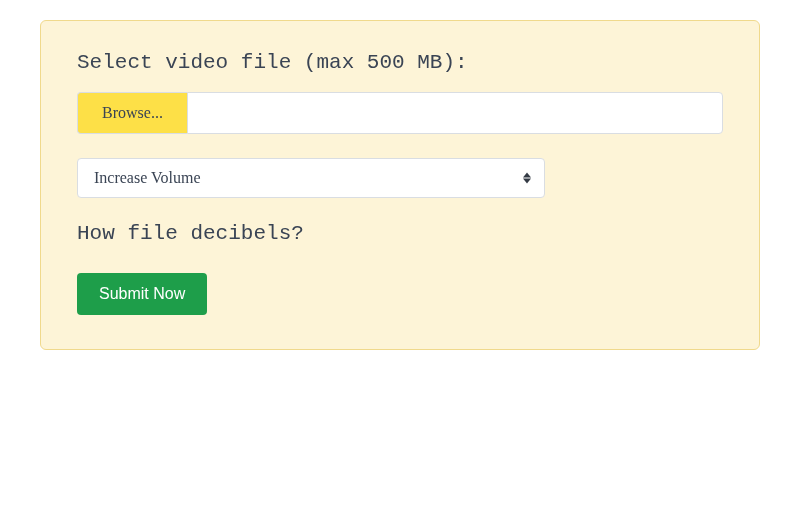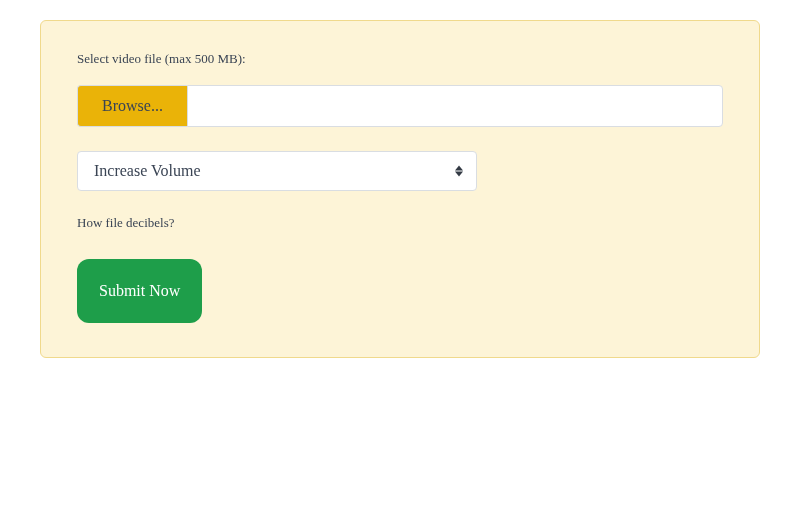--- a/index.html
+++ b/index.html
@@ -20,49 +20,50 @@
       border-radius: 6px;
       padding: 30px 36px 34px 36px;
       width: 100%;
     }
     .form-group {
       margin-bottom: 24px;
     }
     .form-label {
       display: block;
       color: #3a4454;
-      font-size: 13px;
+      font-size: 21px;
       margin-bottom: 18px;
+      font-family: Liberation Mono, monospace;
     }
     .file-input-wrapper {
       display: flex;
       width: 100%;
     }
     .file-browse-btn {
-      background: #eab308;
+      background: #fde047;
       border: 1px solid #d9dde2;
       border-right: none;
       border-radius: 4px 0 0 4px;
       padding: 10px 24px;
       color: #3a4454;
       font-family: inherit;
       font-size: 16px;
       cursor: pointer;
     }
     .file-display {
       flex: 1;
       background: #ffffff;
       border: 1px solid #d9dde2;
       border-radius: 0 4px 4px 0;
       padding: 10px 14px;
       min-height: 42px;
     }
     .select-wrapper {
       position: relative;
-      width: 400px;
+      width: 468px;
       font-family: Liberation Serif, serif;
     }
     .select-control {
       width: 100%;
       background: #ffffff;
       border: 1px solid #d9dde2;
       border-radius: 4px;
       padding: 10px 40px 10px 16px;
       color: #3a4454;
       font-family: inherit;
@@ -92,23 +93,23 @@
       width: 0;
       height: 0;
       border-left: 4px solid transparent;
       border-right: 4px solid transparent;
       border-top: 5px solid #333a44;
     }
     .submit-btn {
       background: #1e9e4a;
       color: #ffffff;
       border: none;
-      border-radius: 12px;
-      padding: 23px 22px;
-      font-family: Liberation Serif, serif;
+      border-radius: 4px;
+      padding: 12px 22px;
+      font-family: Liberation Sans, sans-serif;
       font-size: 16px;
       cursor: pointer;
       margin-top: 4px;
     }
   </style>
 </head>
 <body>
 
 <div class="form-panel">
 

